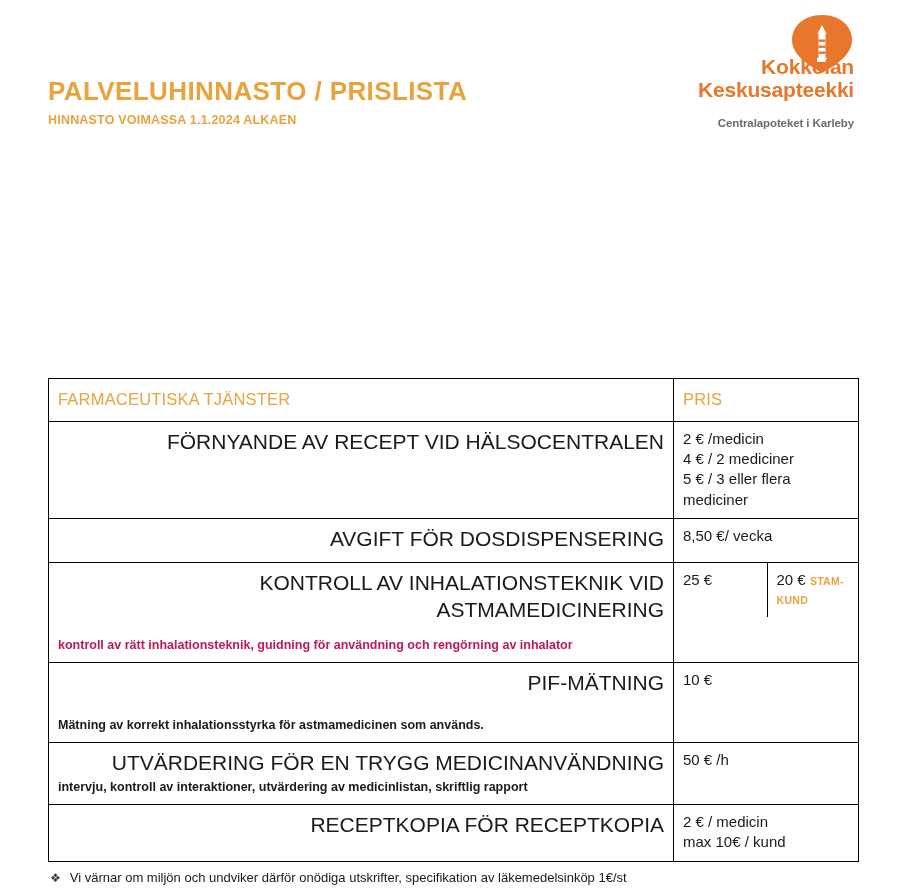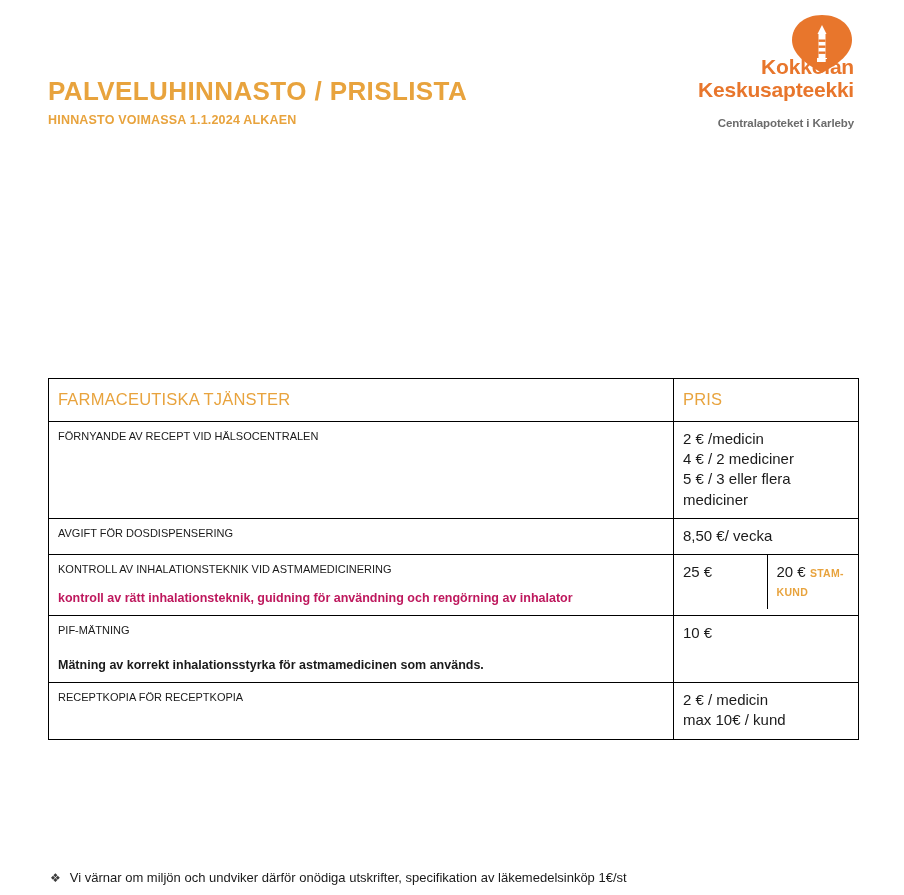--- a/index.html
+++ b/index.html
@@ -101,22 +101,23 @@
     padding-top: 10px;
     padding-bottom: 11px;
   }
   .hdr-text {
     color: #e8a33d;
     font-size: 16.5px;
     letter-spacing: 0.2px;
   }
 
   .svc-main {
-    font-size: 11px;
-    color: #1a1a1a;
+    font-size: 21px;
+    color: #1a1a1a;
+    text-align: right;
   }
   .svc-sub {
     font-size: 12.5px;
     font-weight: 700;
     margin-top: 14px;
     color: #be185d;
   }
   .svc-sub-light {
     font-size: 12.5px;
     font-weight: 700;
@@ -270,20 +271,29 @@
       <tr>
         <td>
           <div class="svc-main">PIF-MÄTNING</div>
           <div class="svc-sub-light">Mätning av korrekt inhalationsstyrka för astmamedicinen som används.</div>
         </td>
         <td>
           <div class="price-line">10 €</div>
         </td>
       </tr>
 
+      <tr>
+        <td>
+          <div class="svc-main">UTVÄRDERING FÖR EN TRYGG MEDICINANVÄNDNING</div>
+          <div class="svc-note">intervju, kontroll av interaktioner, utvärdering av medicinlistan, skriftlig rapport</div>
+        </td>
+        <td>
+          <div class="price-line">50 € /h</div>
+        </td>
+      </tr>
 
 
       <tr>
         <td>
           <div class="svc-main">RECEPTKOPIA FÖR RECEPTKOPIA</div>
         </td>
         <td>
           <div class="price-line">2 € / medicin</div>
           <div class="price-line">max 10€ / kund</div>
         </td>

